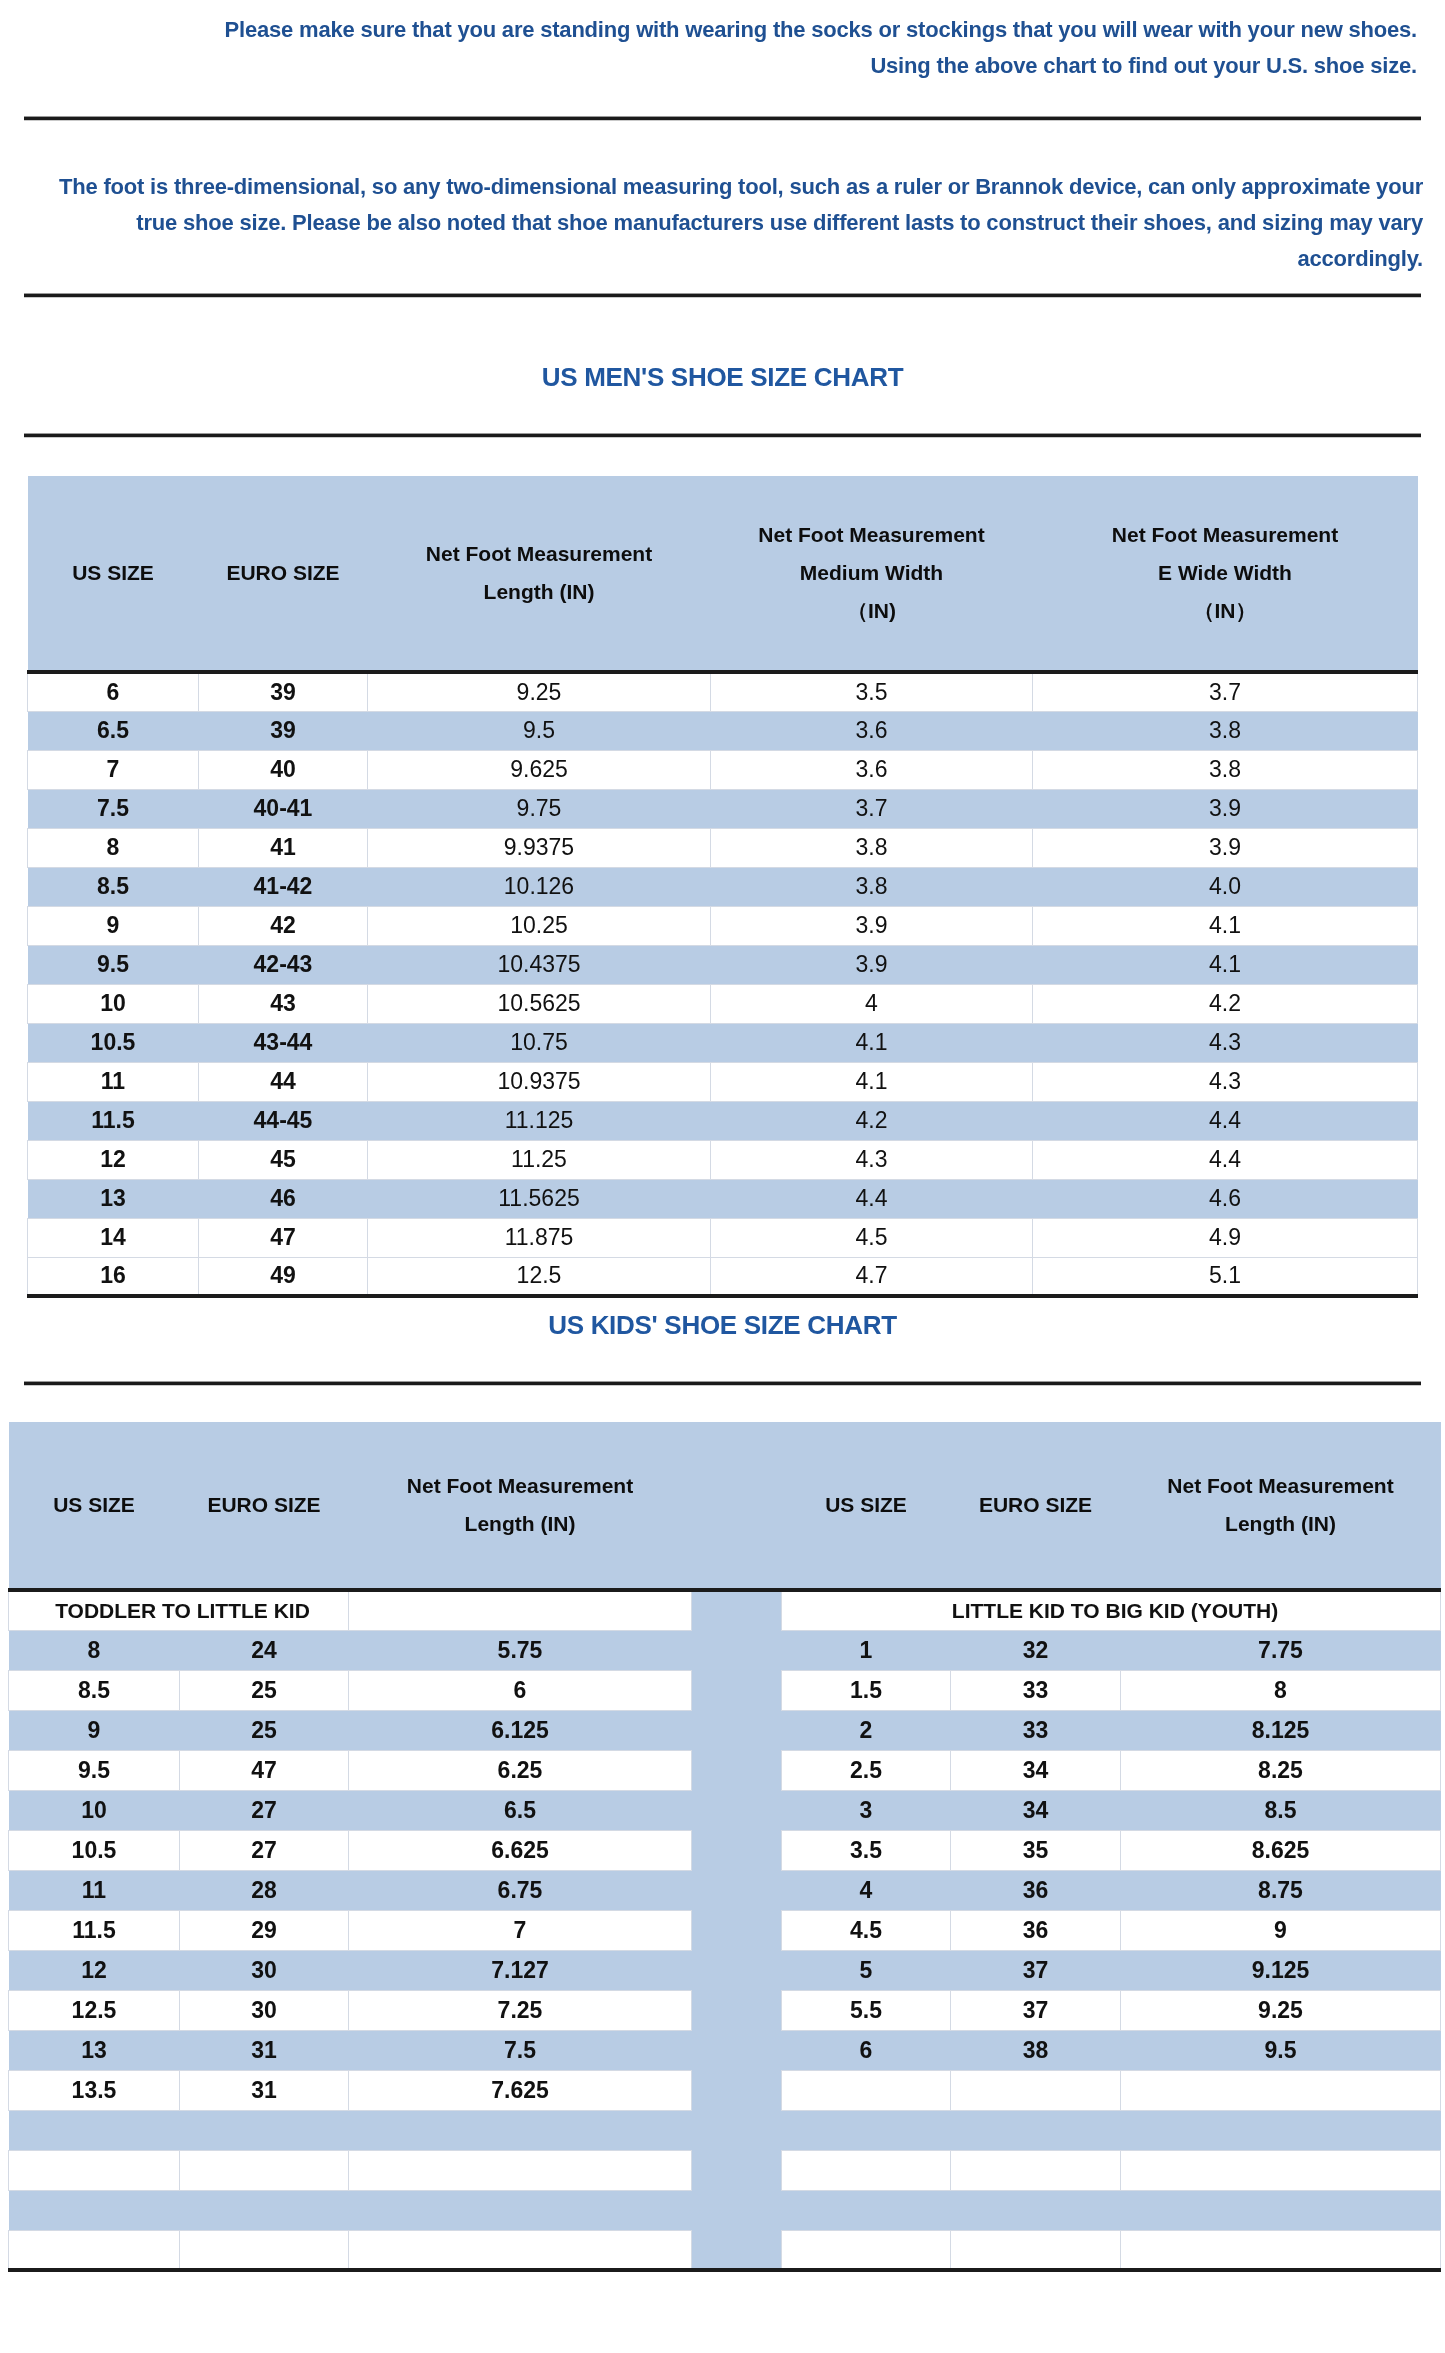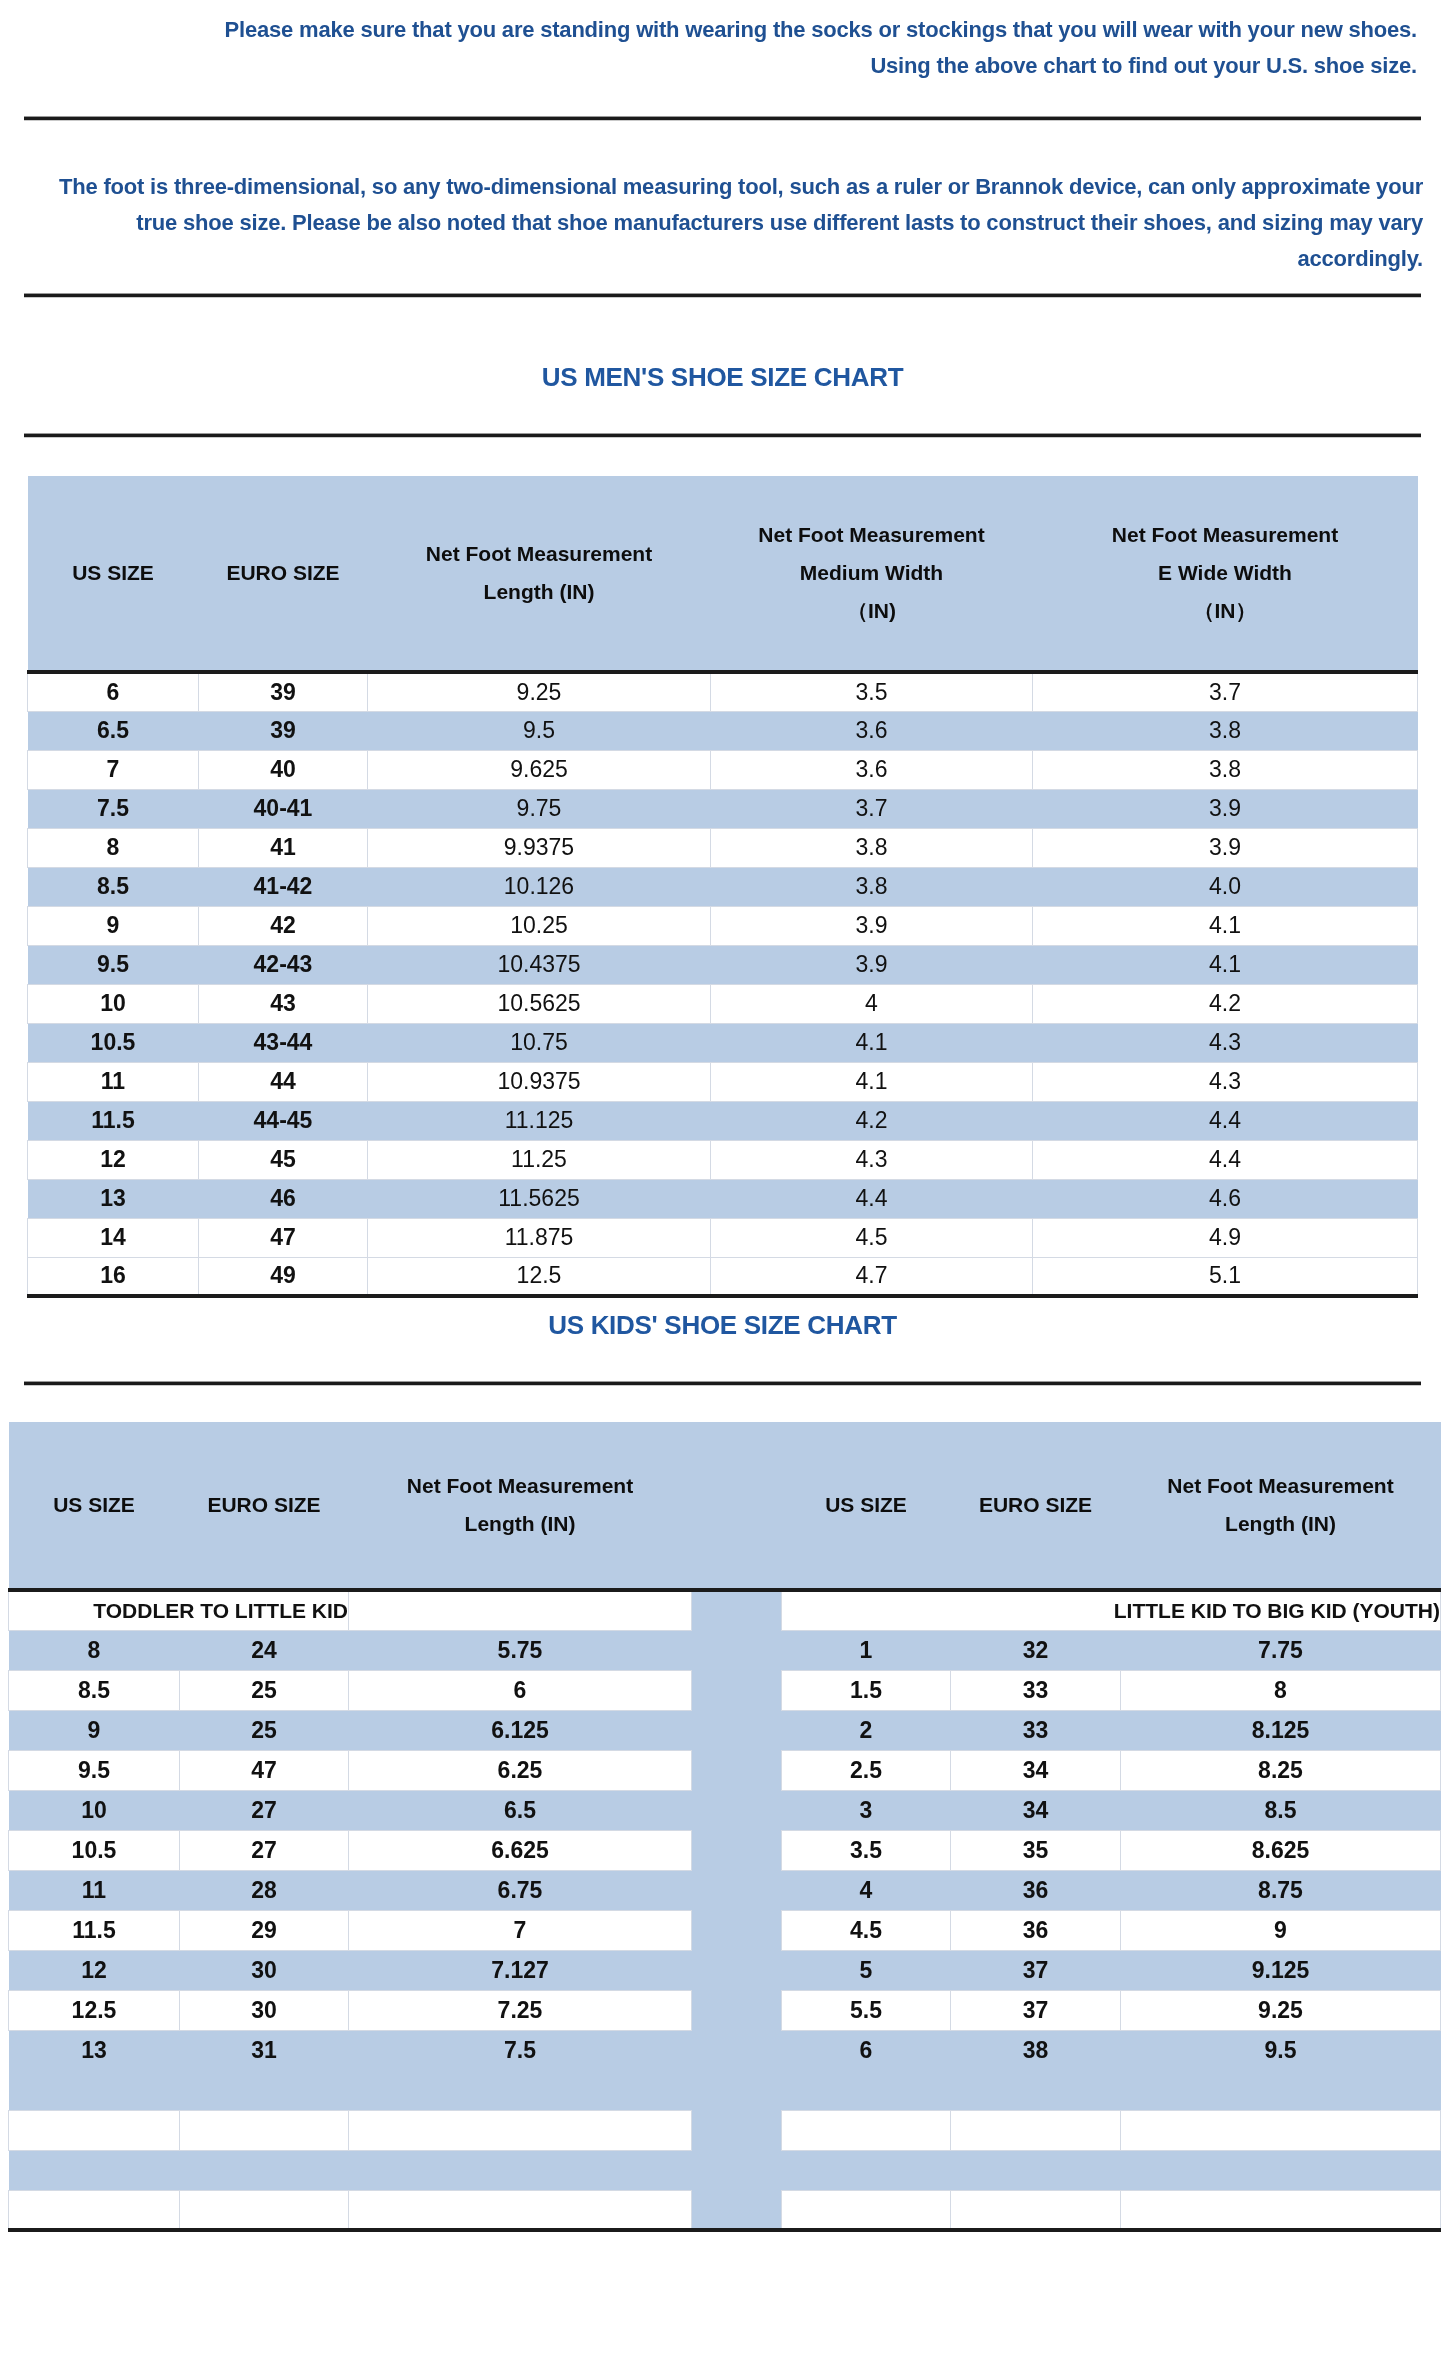--- a/index.html
+++ b/index.html
@@ -80,21 +80,21 @@
   td.gap{background:#b8cce4 !important; border:none !important;}
   th.gap{background:#b8cce4;}
   #mens-table td.b{font-weight:bold;}
   #kids-table td{font-weight:bold;}
   tr.subheader{height:44px;}
   tr.subheader td{
     background:#ffffff;
     border:1px solid #d4dae4;
     font-size:21px;
     font-weight:bold;
-    text-align:right;
+    text-align:center;
     padding-left:8px;
   }
 </style>
 </head>
 <body>
 
 <p class="intro first">Please make sure that you are standing with wearing the socks or stockings that you will wear with your new shoes.
 Using the above chart to find out your U.S. shoe size.</p>
 
 <div class="rule r1"></div>
@@ -372,20 +372,29 @@
       </tr>
       <tr class="blue">
         <td>13</td>
         <td>31</td>
         <td>7.5</td>
         <td class="gap"></td>
         <td>6</td>
         <td>38</td>
         <td>9.5</td>
       </tr>
+      <tr class="white">
+        <td>13.5</td>
+        <td>31</td>
+        <td>7.625</td>
+        <td class="gap"></td>
+        <td></td>
+        <td></td>
+        <td></td>
+      </tr>
       <tr class="blue">
         <td></td>
         <td></td>
         <td></td>
         <td class="gap"></td>
         <td></td>
         <td></td>
         <td></td>
       </tr>
       <tr class="white">

